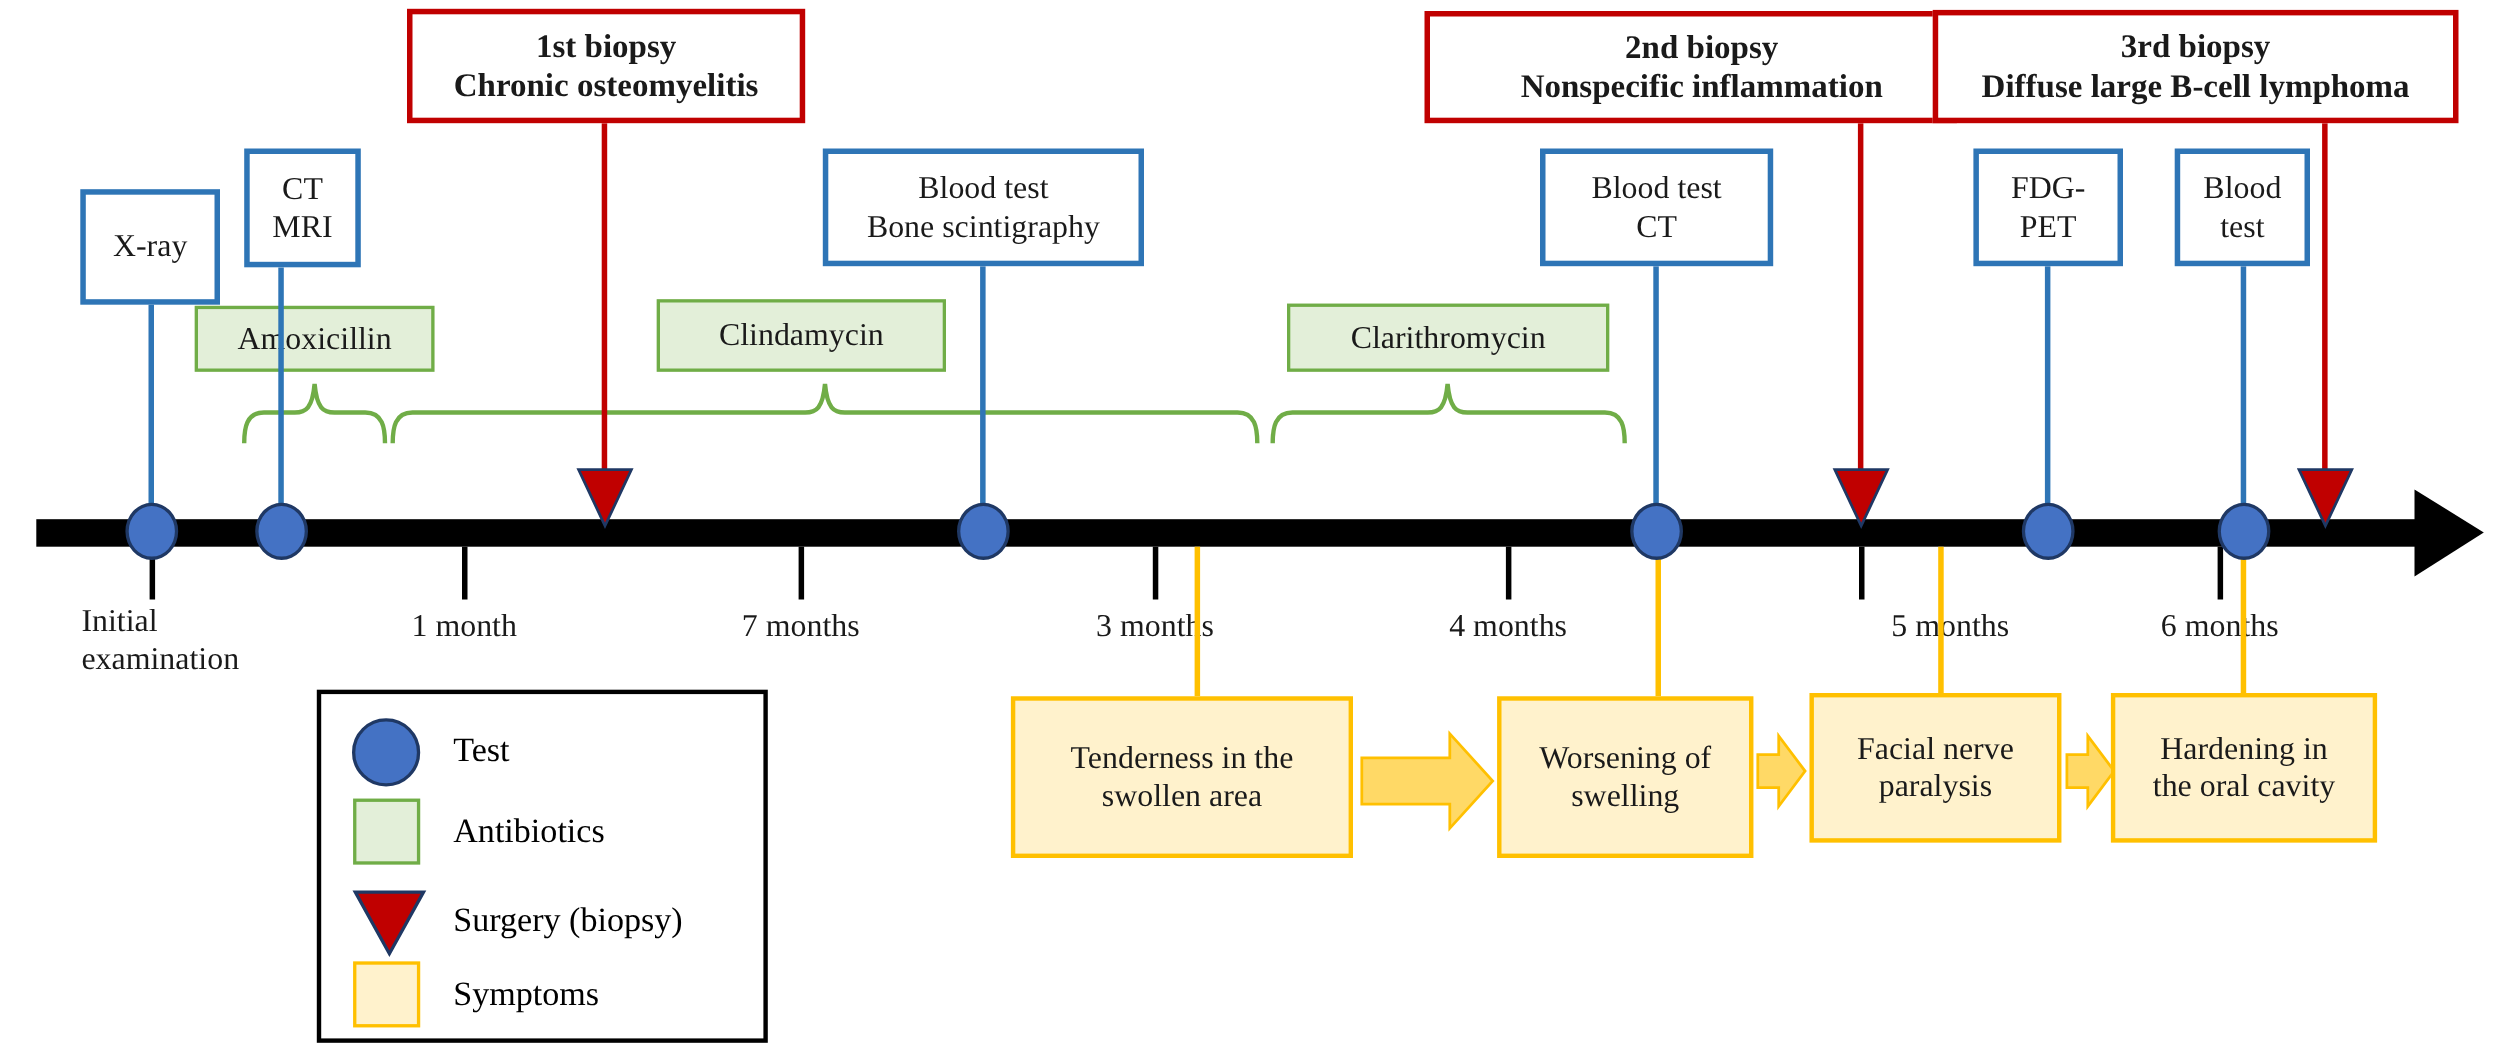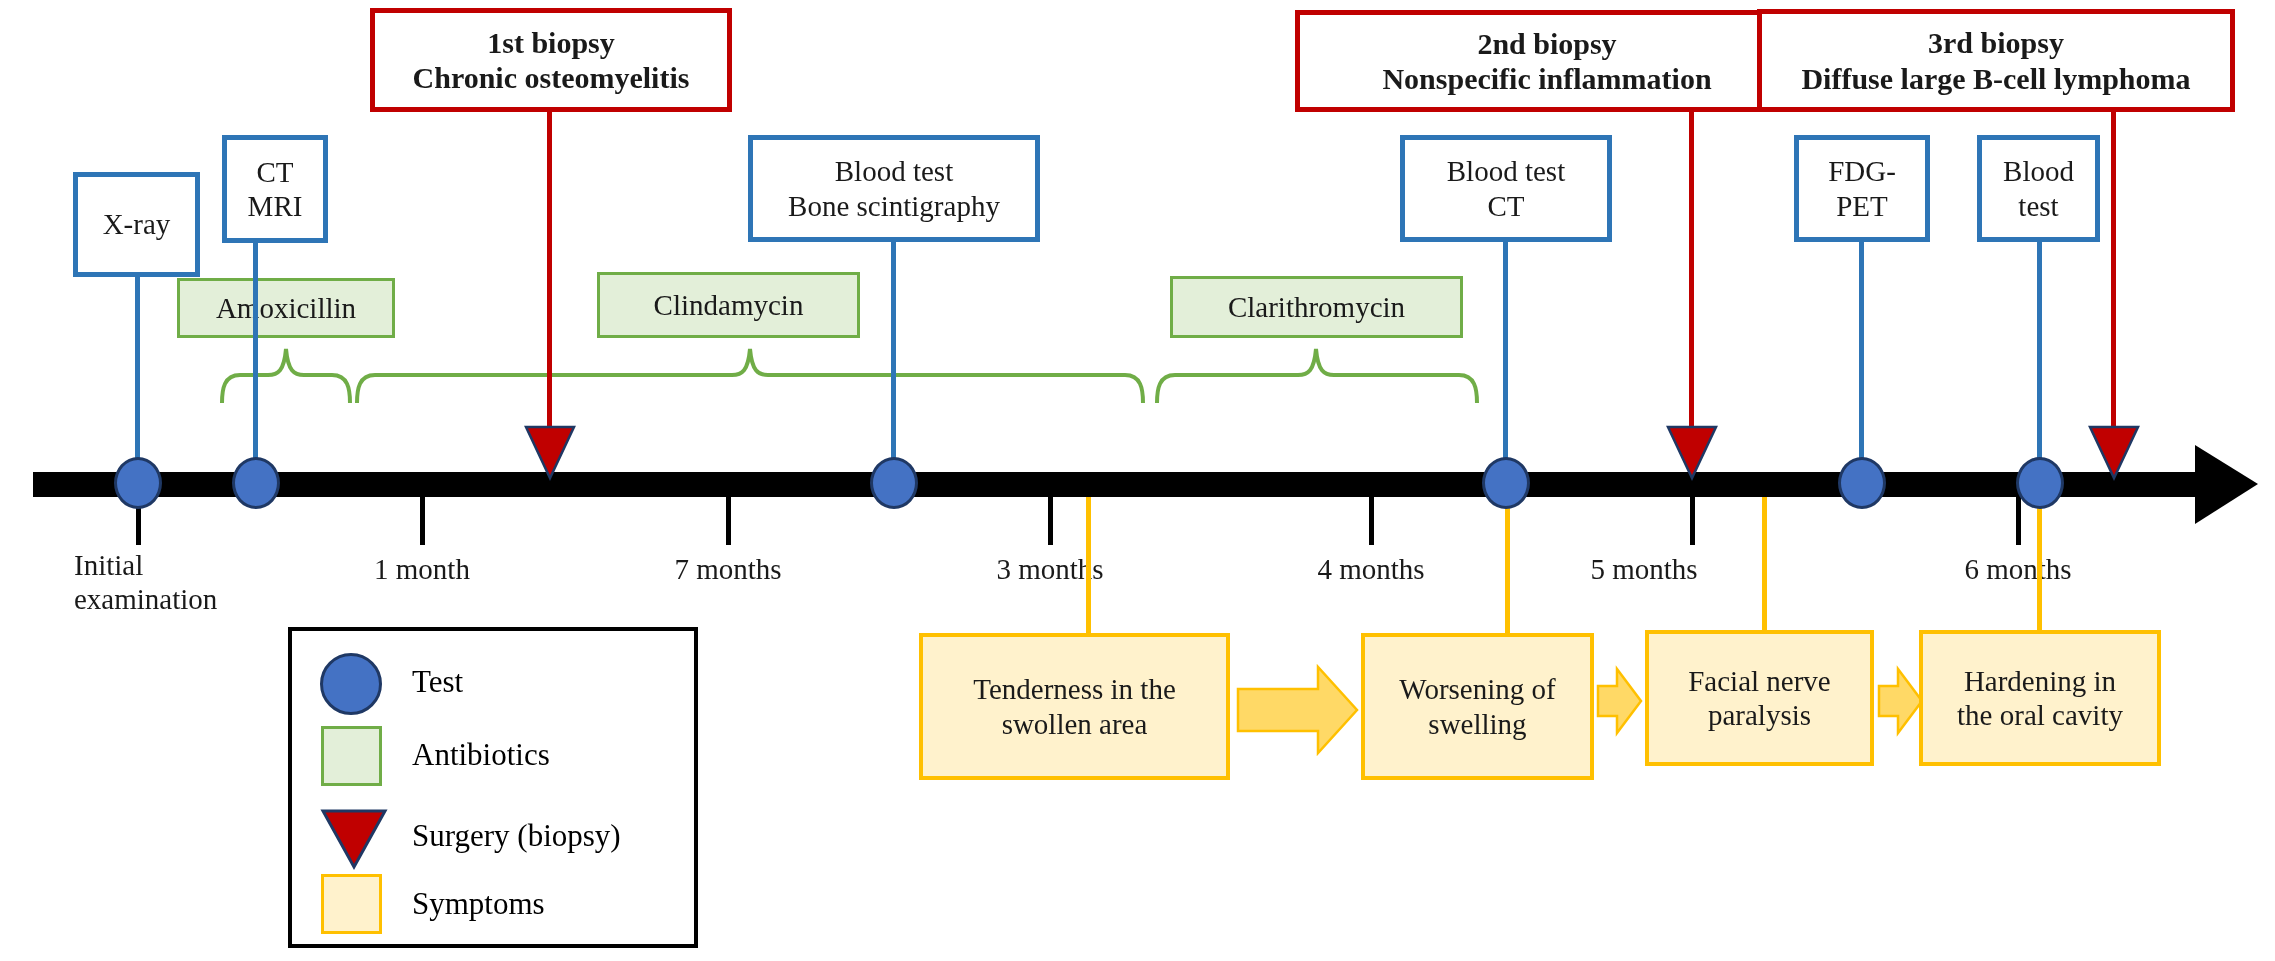--- a/index.html
+++ b/index.html
@@ -47,21 +47,21 @@
   <div class="tick" style="left:1369px;"></div>
   <div class="tick" style="left:1690px;"></div>
   <div class="tick" style="left:2016px;"></div>
 
   <div class="ticklabel lbl" style="left:74px;transform:none;text-align:left;top:548px;">Initial
 examination</div>
   <div class="ticklabel lbl" style="left:422px;">1 month</div>
   <div class="ticklabel lbl" style="left:728px;">7 months</div>
   <div class="ticklabel lbl" style="left:1050px;">3 months</div>
   <div class="ticklabel lbl" style="left:1371px;">4 months</div>
-  <div class="ticklabel lbl" style="left:1644px;">5 months</div>
+  <div class="ticklabel lbl" style="left:1773px;">5 months</div>
   <div class="ticklabel lbl" style="left:2018px;">6 months</div>
 
   <div class="box gbox" style="left:177px;top:278px;width:218px;height:60px;">
     <span class="lbl">Amoxicillin</span>
   </div>
   <div class="box gbox" style="left:597px;top:272px;width:263px;height:66px;">
     <span class="lbl">Clindamycin</span>
   </div>
   <div class="box gbox" style="left:1170px;top:276px;width:293px;height:62px;">
     <span class="lbl">Clarithromycin</span>

